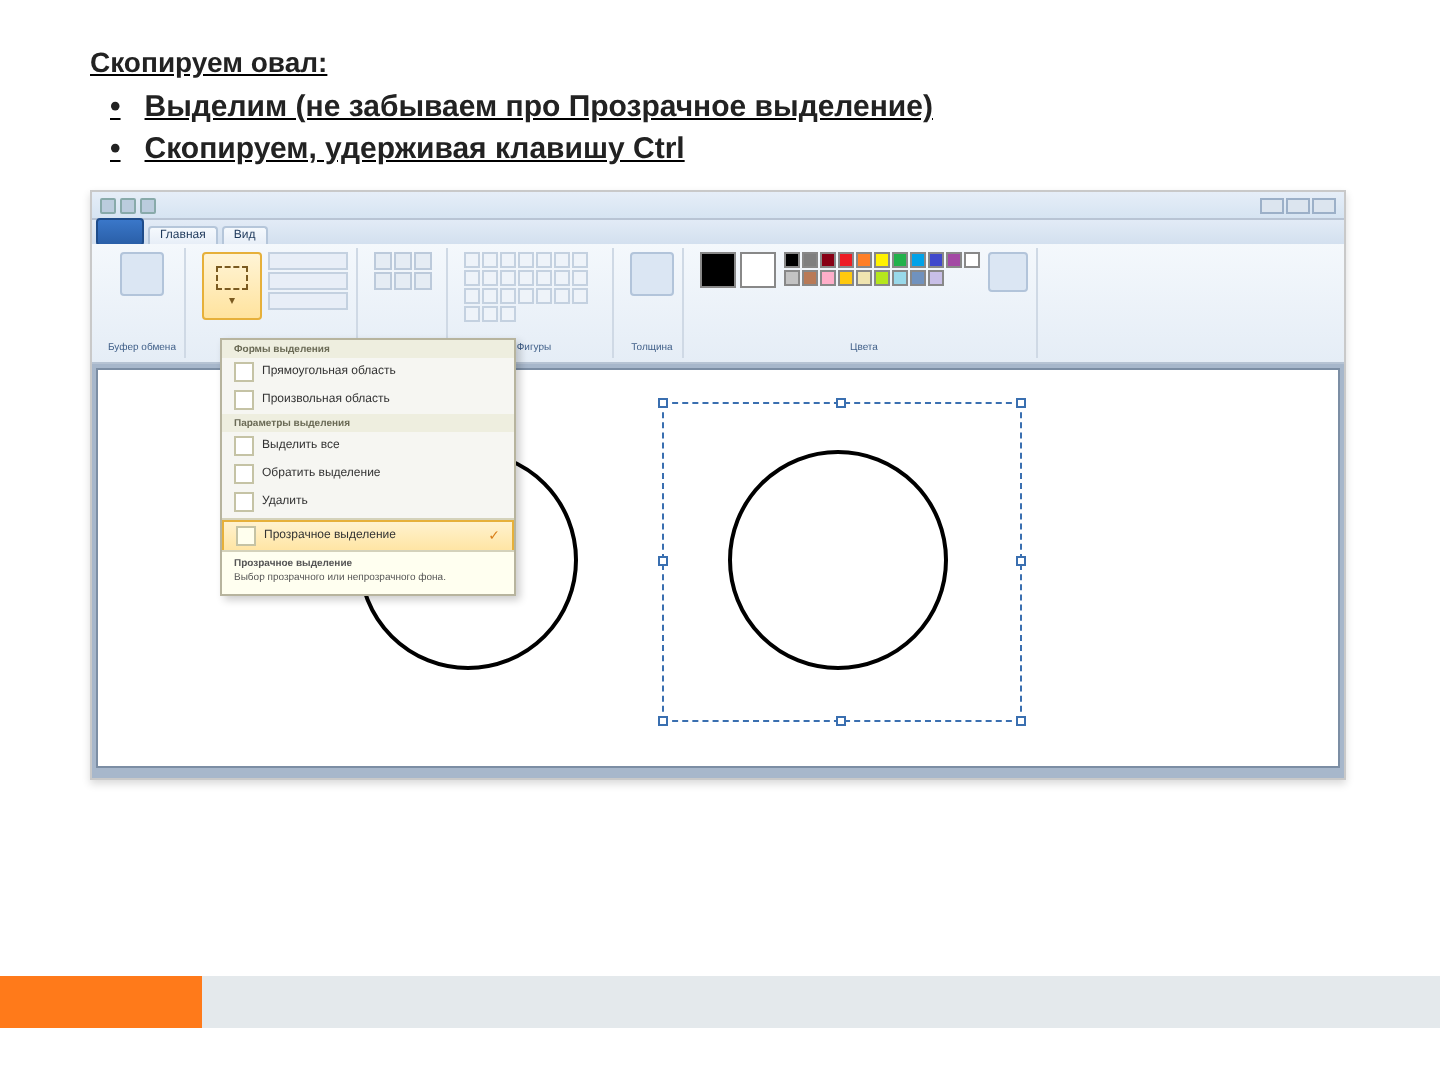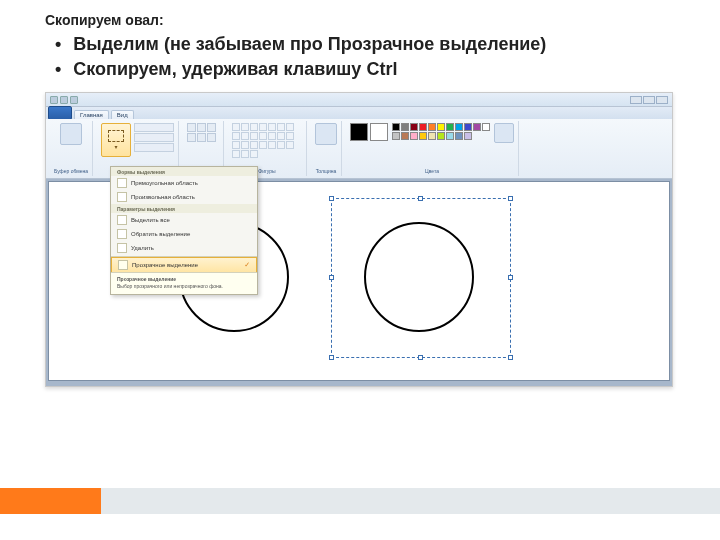--- a/index.html
+++ b/index.html
@@ -5,34 +5,35 @@
   * { box-sizing: border-box; margin: 0; padding: 0; }
   body {
     font-family: "Segoe UI", Arial, sans-serif;
     background: #fff;
     width: 720px;
     height: 540px;
     overflow: hidden;
     position: relative;
   }
   .slide {
-    padding: 12px 45px 0 45px;
+    padding: 23px 45px 0 45px;
+    text-decoration: underline;
   }
   .slide-title {
     font-size: 14px;
     font-weight: bold;
     color: #222;
     margin-bottom: 6px;
   }
   .bullets {
     list-style: none;
     padding-left: 10px;
   }
   .bullets li {
-    font-size: 18px;
+    font-size: 15px;
     font-weight: bold;
     color: #222;
     margin-bottom: 4px;
   }
   .bullets li::before {
     content: "•";
     margin-right: 12px;
   }
   .paint-shot {
     margin: 12px 45px 0 45px;

